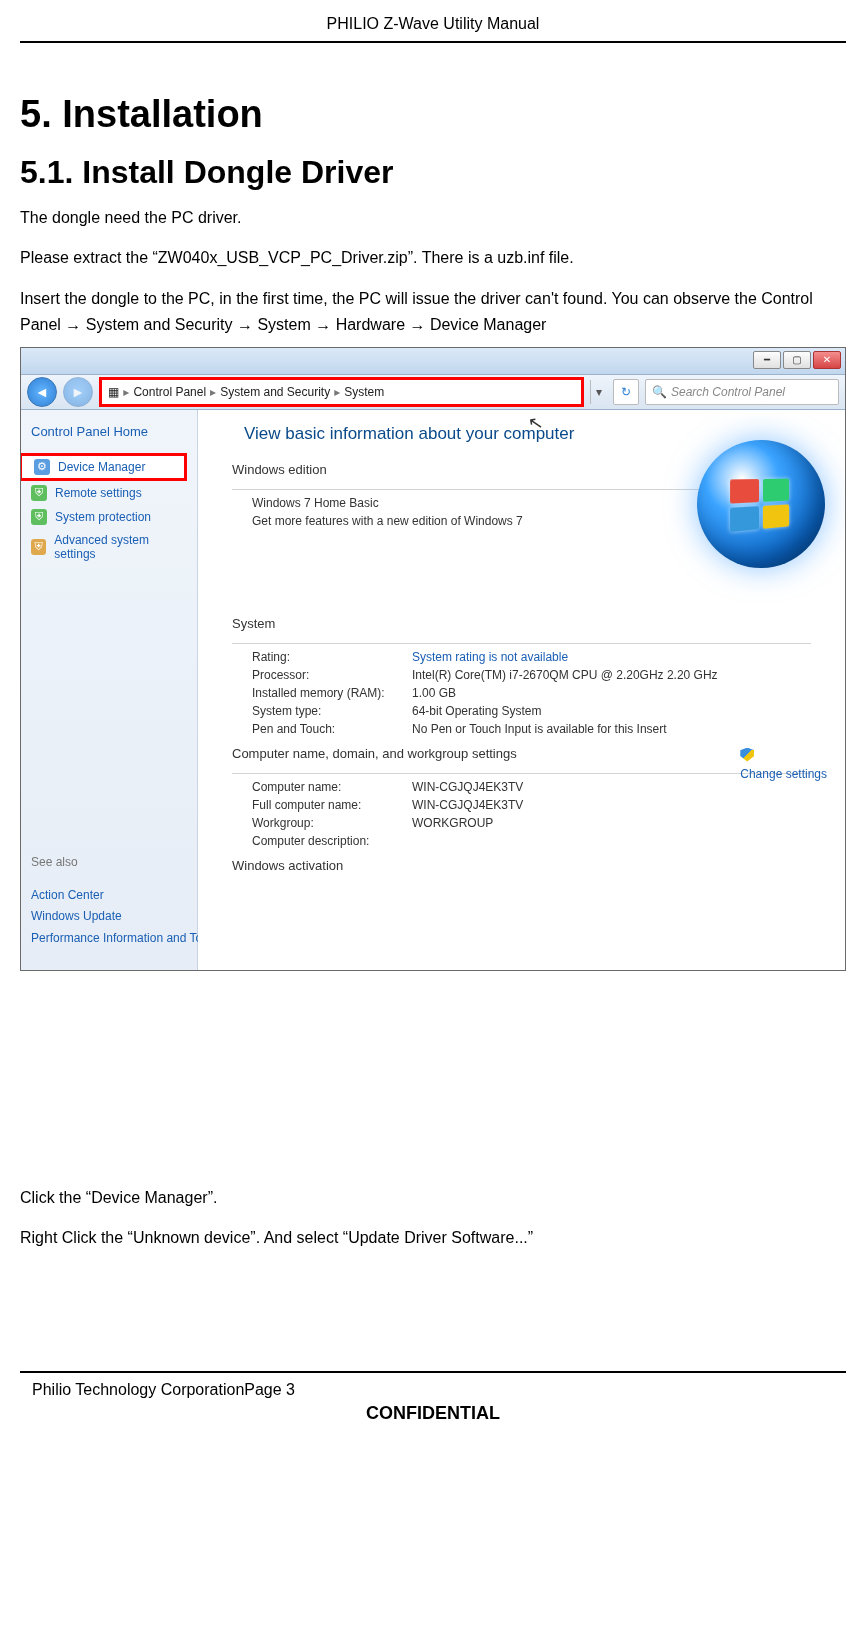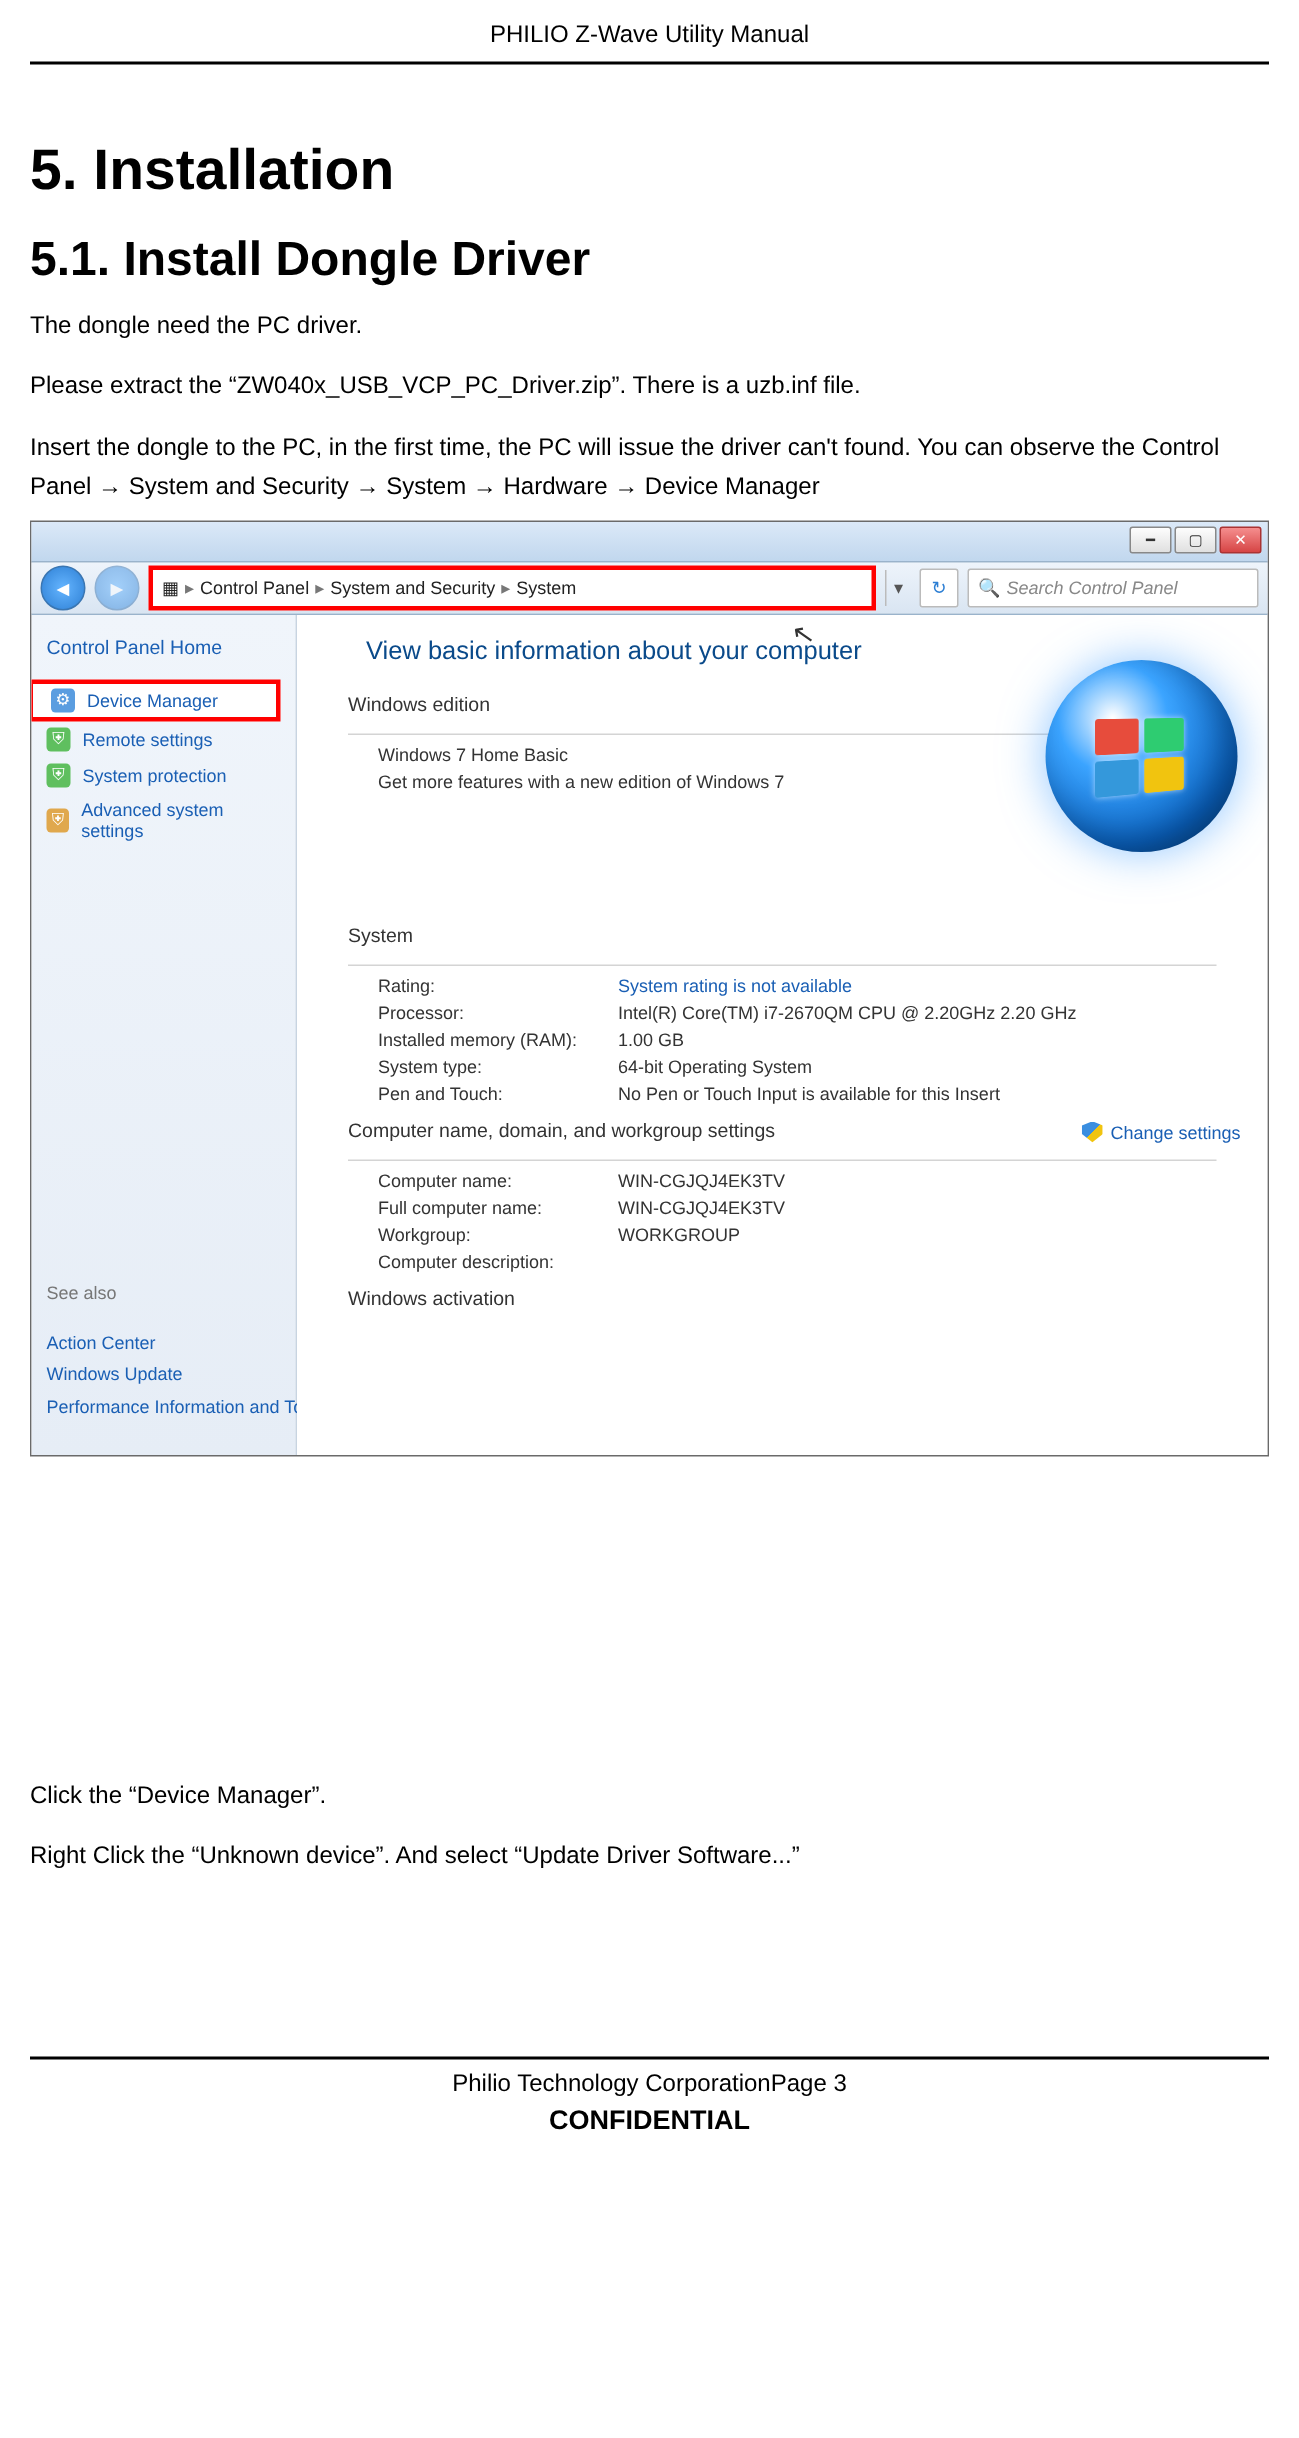--- a/index.html
+++ b/index.html
@@ -20,21 +20,21 @@
     padding: 5px 0 8px 0;
     border-bottom: 2px solid #000;
   }
   .doc-footer-divider {
     border-top: 2px solid #000;
     margin-top: 120px;
     margin-bottom: 8px;
   }
   .doc-footer {
     display: flex;
-    justify-content: center;
+    justify-content: flex-start;
     font-size: 16px;
     padding: 0 12px;
   }
   .confidential {
     text-align: center;
     font-weight: bold;
     font-size: 18px;
     margin-top: 4px;
   }
   h1 {
@@ -197,21 +197,21 @@
   }
   .flag {
     width:62px;height:50px;display:grid;grid-template-columns:1fr 1fr;grid-template-rows:1fr 1fr;gap:4px;
     transform: perspective(200px) rotateY(18deg) skewY(-3deg);
   }
   .flag div{border-radius:2px;box-shadow:0 0 4px rgba(255,255,255,.6);}
   .fr{background:#e74c3c;} .fg{background:#2ecc71;} .fb{background:#3498db;} .fy{background:#f1c40f;}
   .change-settings {
     position:absolute; right:18px; top: 338px;
     color:#1a5fb4; font-size:12px;
-    display:flex;align-items:flex-start;gap:5px;
+    display:flex;align-items:flex-start;gap:5px;flex-direction:column;
   }
   .shield-icon{ width:14px;height:14px;background:linear-gradient(135deg,#3a8ee0 50%,#f1c40f 50%);
     clip-path: polygon(50% 0%, 100% 20%, 100% 60%, 50% 100%, 0% 60%, 0% 20%);
   }
   .section-sep {
     height:1px;background:#d4d4d4;margin: 12px 18px 4px 18px;
   }
   .group-title {
     color:#333; font-size:13px; padding: 8px 18px 0 18px;
   }

